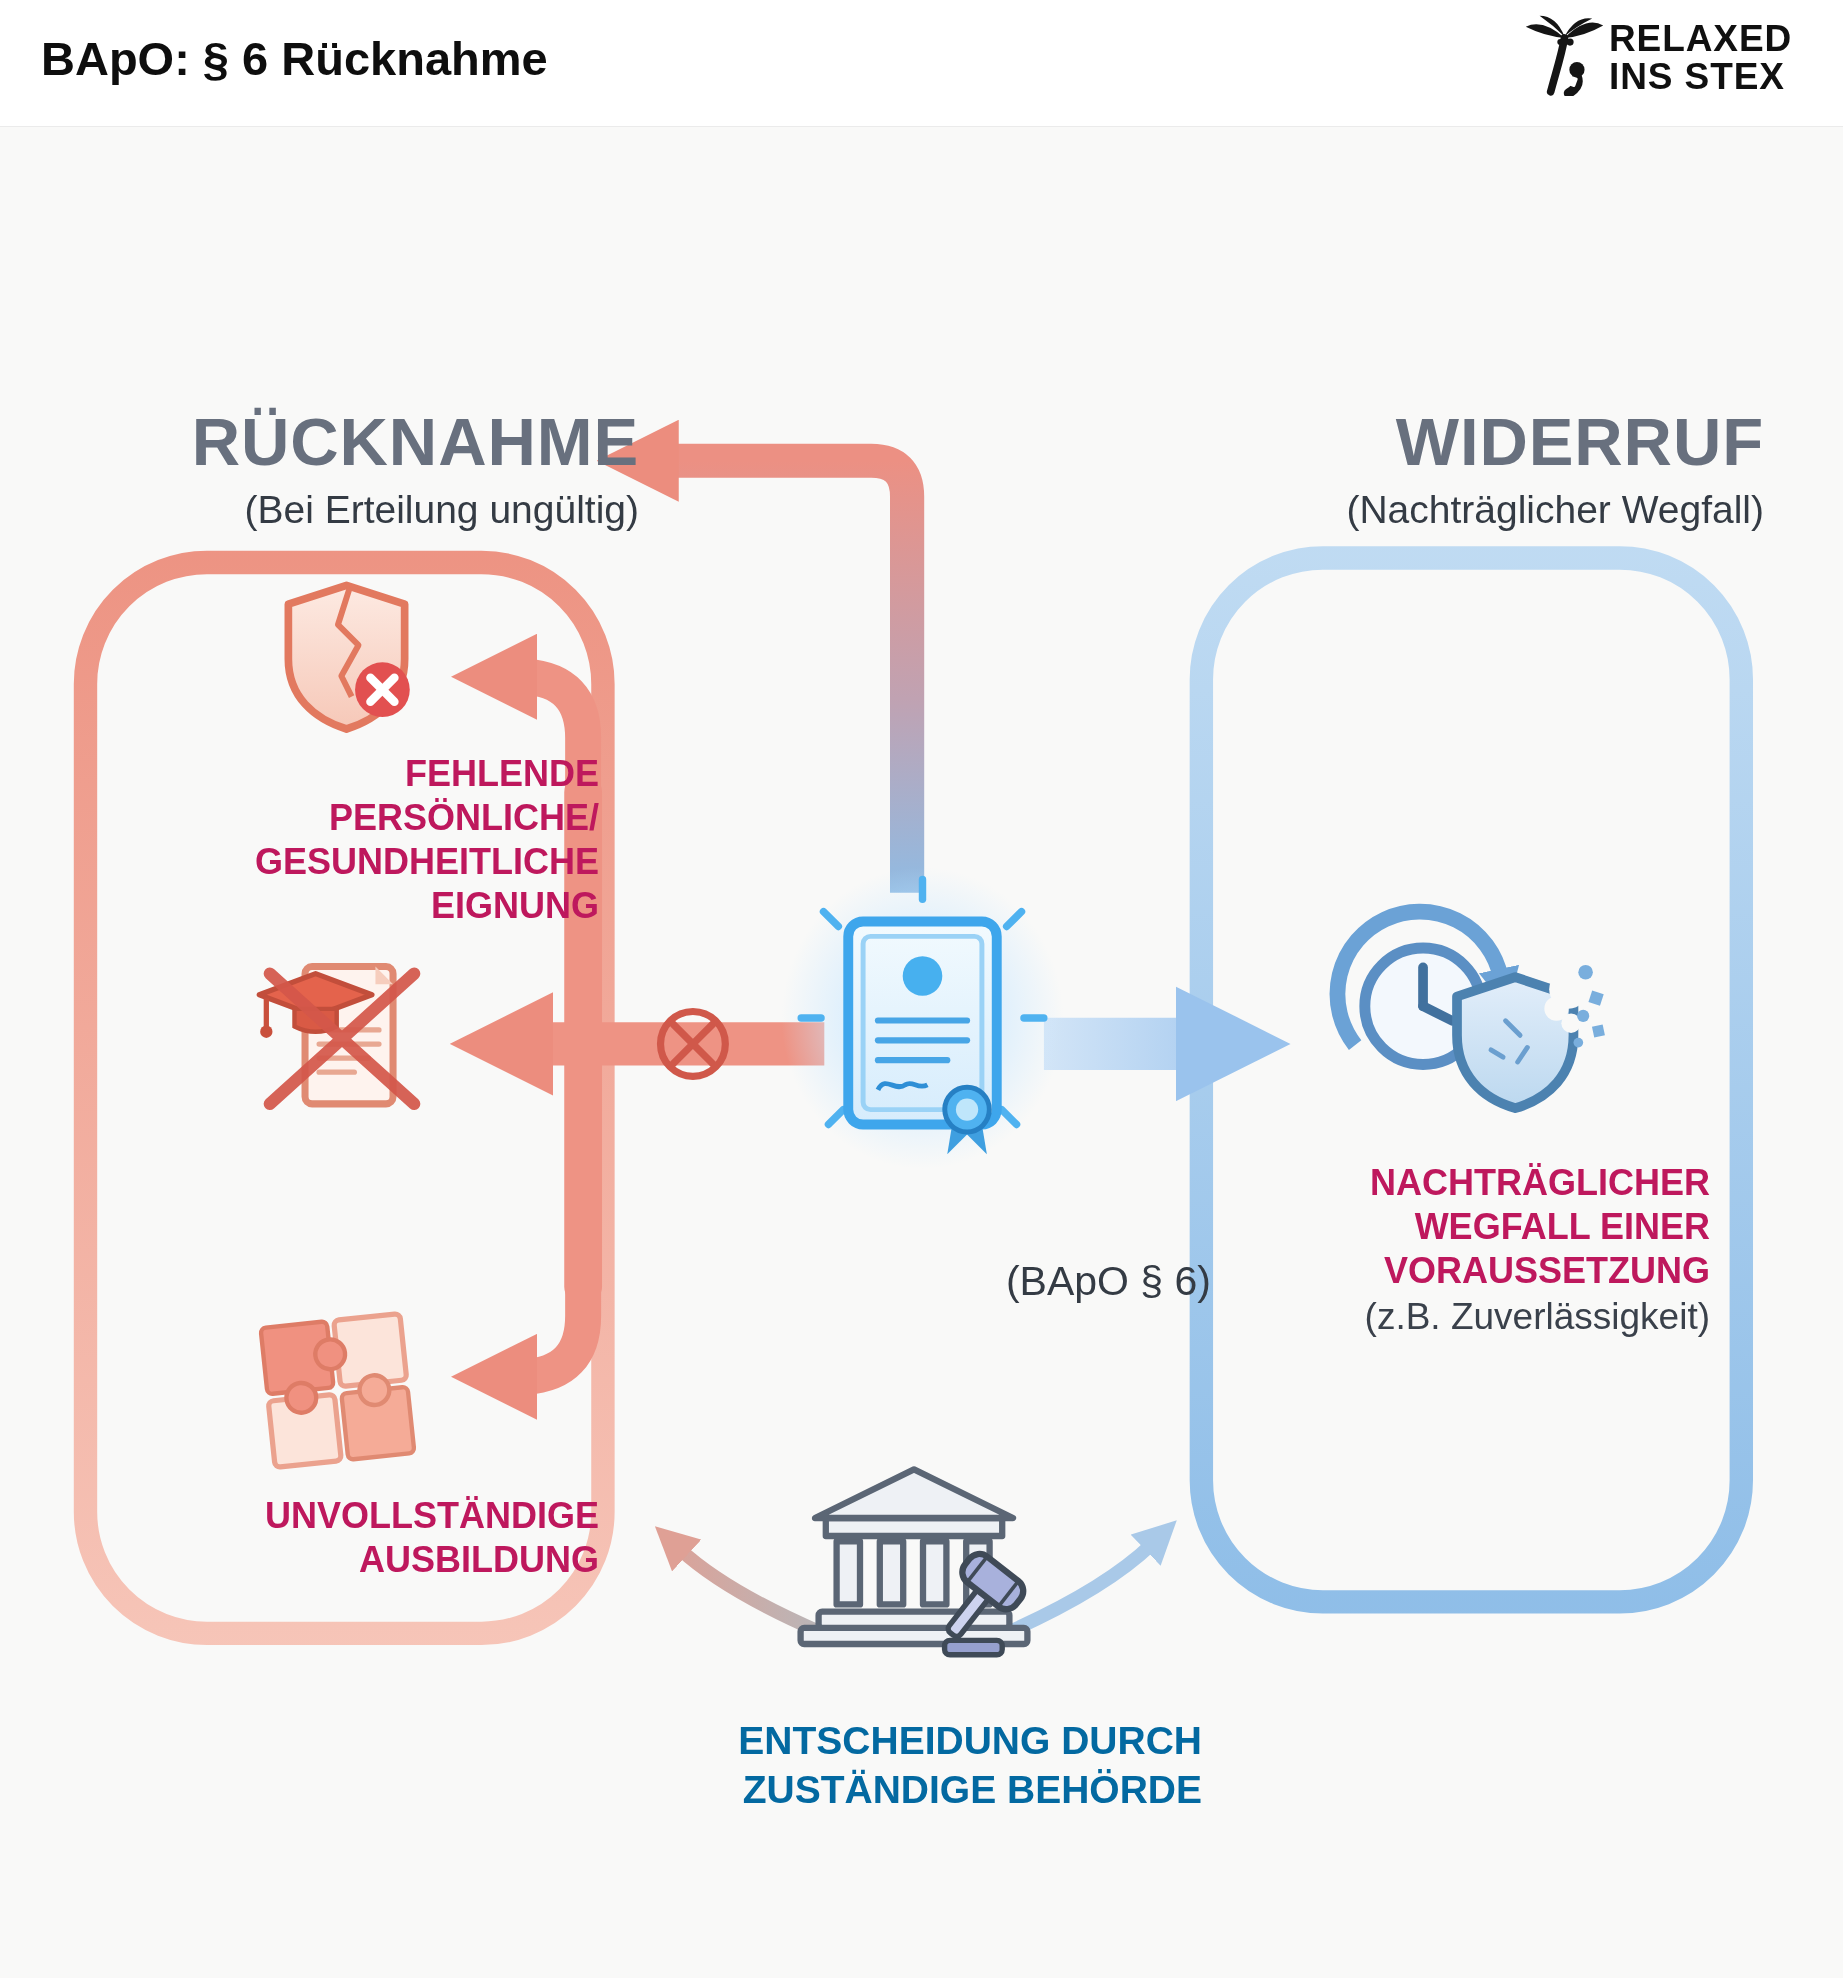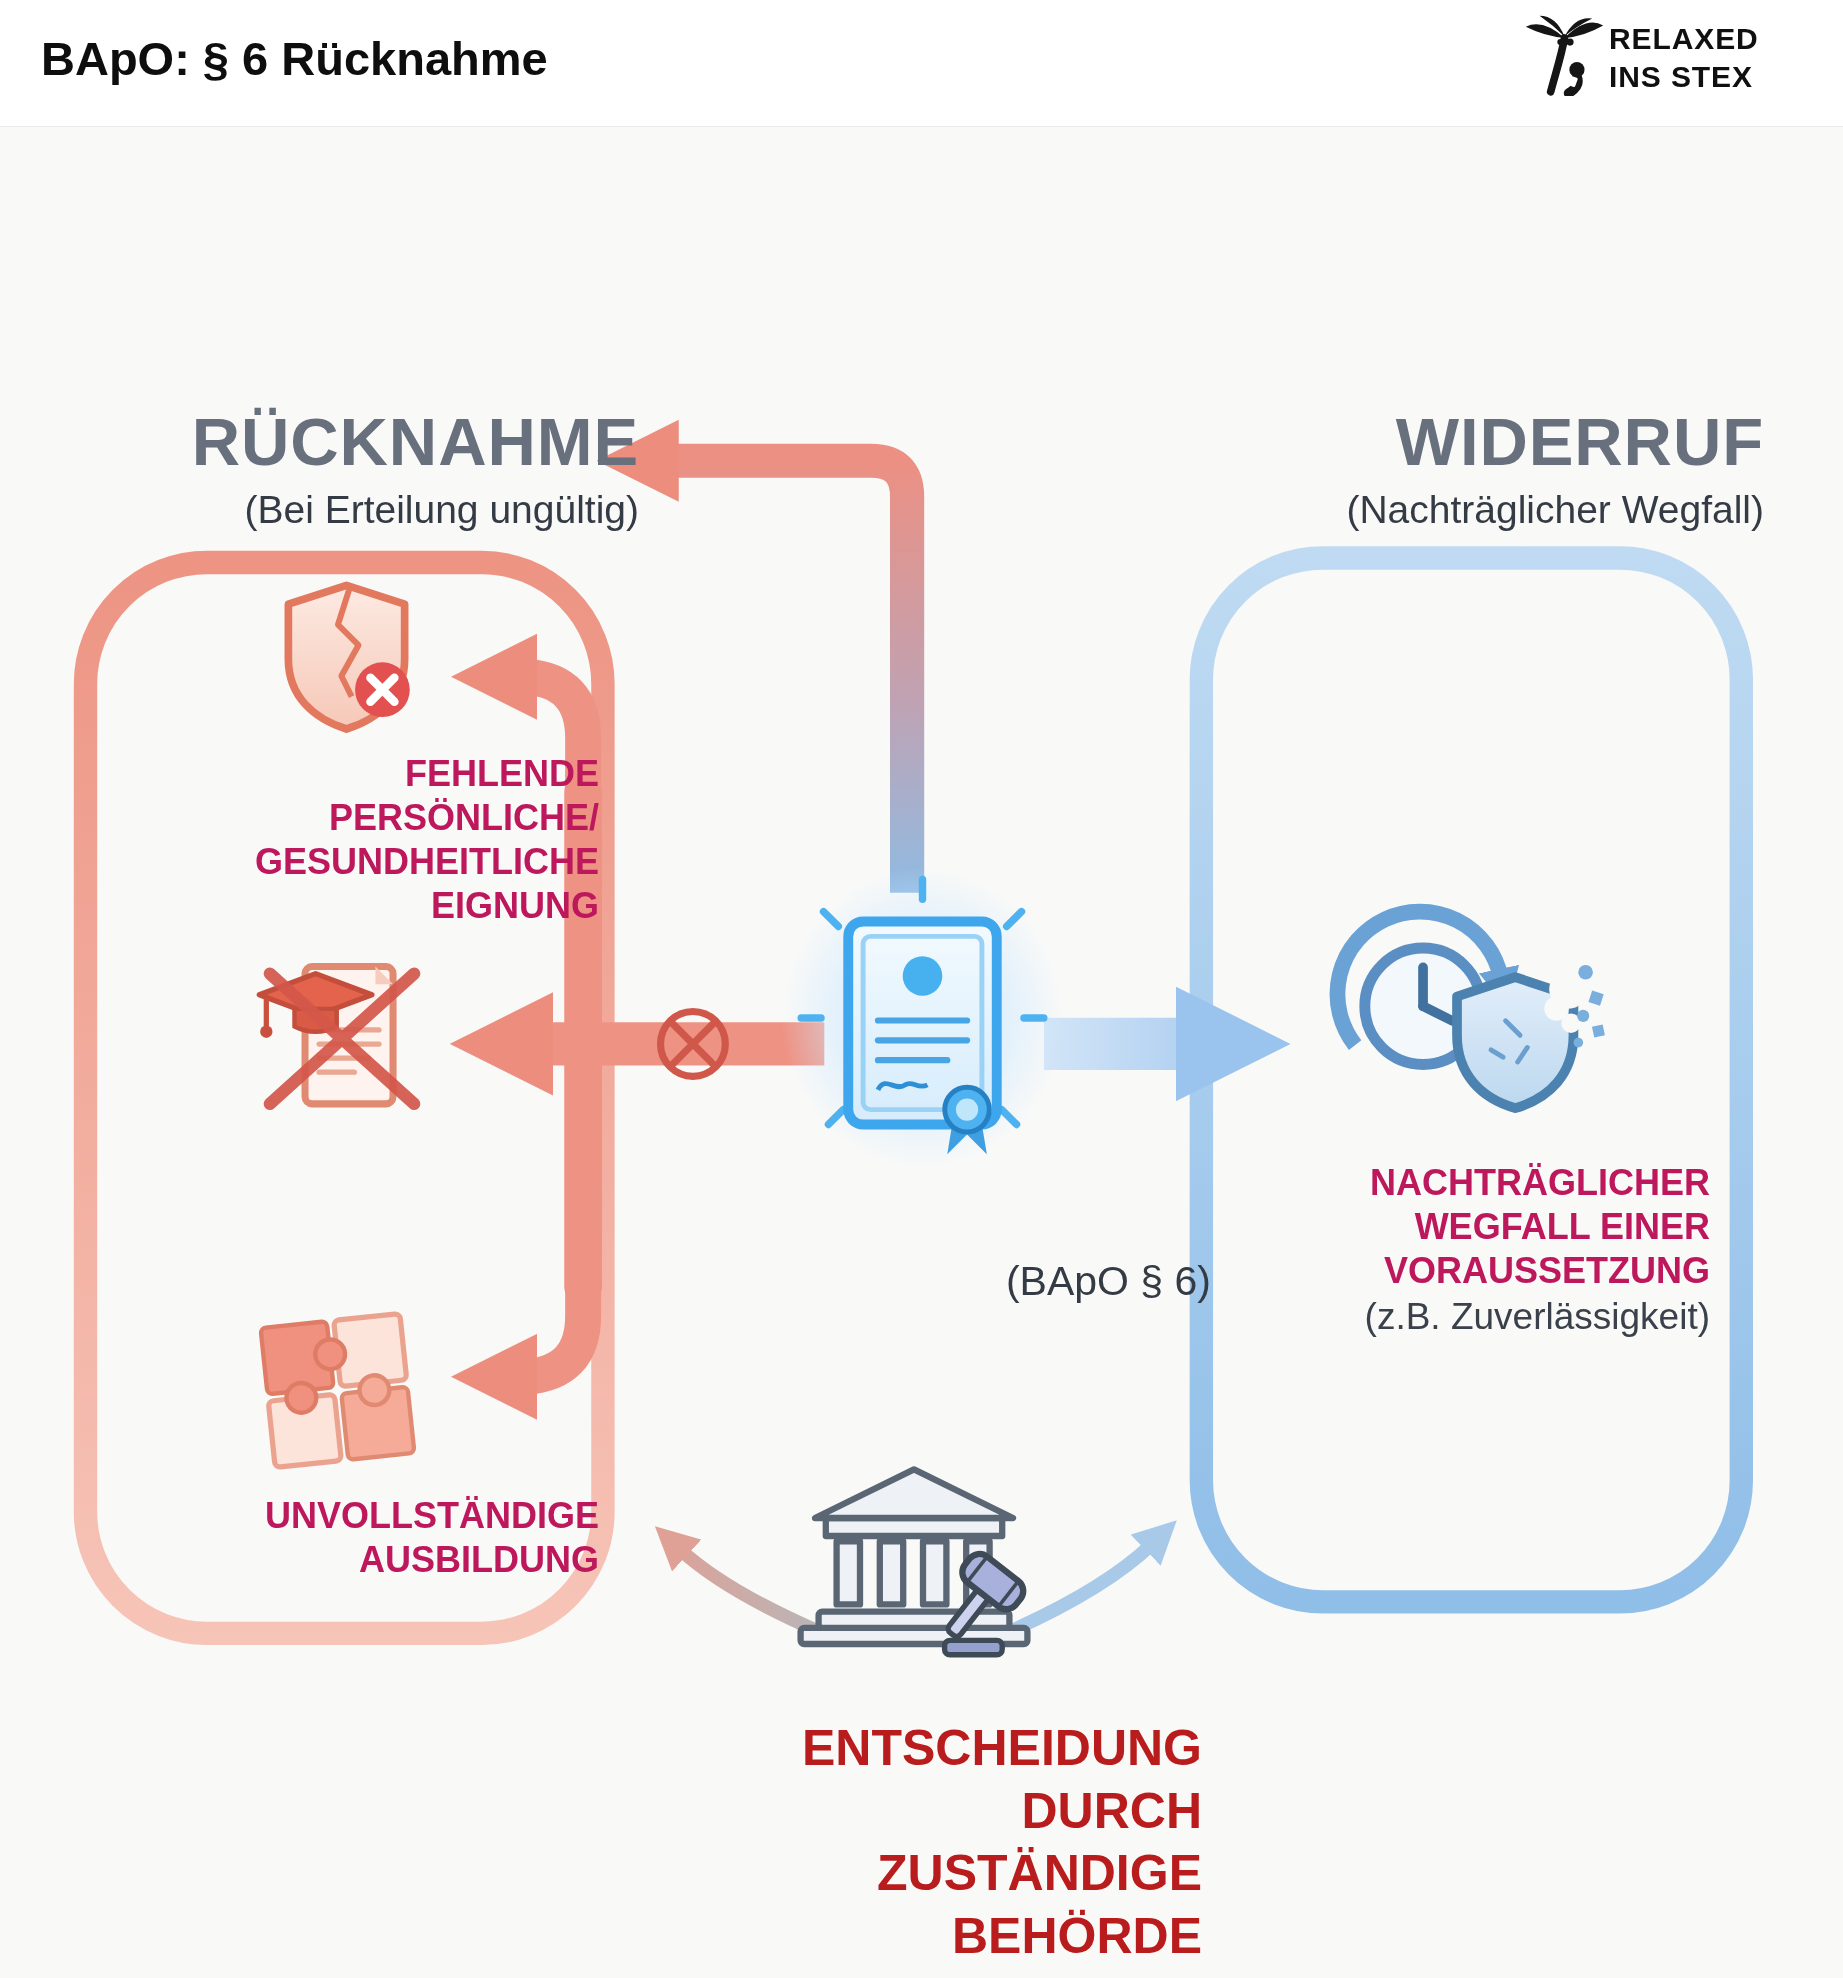--- a/index.html
+++ b/index.html
@@ -9,33 +9,33 @@
     font-family:"Liberation Sans","DejaVu Sans",sans-serif;
   }
   .header{
     position:absolute;left:0;top:0;width:1843px;height:126px;
     background:#ffffff;border-bottom:1.8px solid #ebebeb;
   }
   .header-title{
     position:absolute;left:41px;top:31px;font-size:47px;font-weight:bold;color:#0e0e0e;
   }
   .logo-text{
-    position:absolute;left:1609px;top:20px;font-size:30px;font-weight:800;
+    position:absolute;left:1609px;top:20px;font-size:37px;font-weight:800;
     line-height:38px;color:#101010;letter-spacing:0.9px;
   }
   .label{position:absolute;text-align:right;}
   .heading{font-size:67px;font-weight:bold;color:#68707e;letter-spacing:0.9px;}
   .subheading{font-size:39px;color:#343b44;}
   .item-label{
     font-weight:bold;font-size:36px;line-height:1.22;color:#be185d;white-space:pre-line;
   }
   .item-note{font-size:37px;color:#3a414b;}
   .center-title{font-size:68px;font-weight:bold;color:#68707e;letter-spacing:0.9px;}
   .center-sub{font-size:41px;color:#343b44;}
-  .authority-label{font-size:50px;font-weight:bold;color:#b91c1c;line-height:1.25;white-space:pre-line;}
+  .authority-label{font-size:39px;font-weight:bold;color:#0369a1;line-height:1.25;white-space:pre-line;}
   svg{display:block;}
   .abs{position:absolute;}
 </style>
 </head>
 <body>
 
 <div class="stage">
 
   <svg class="abs" style="left:0;top:0" width="1843" height="1978" viewBox="0 0 2048 2198">
     <defs>

